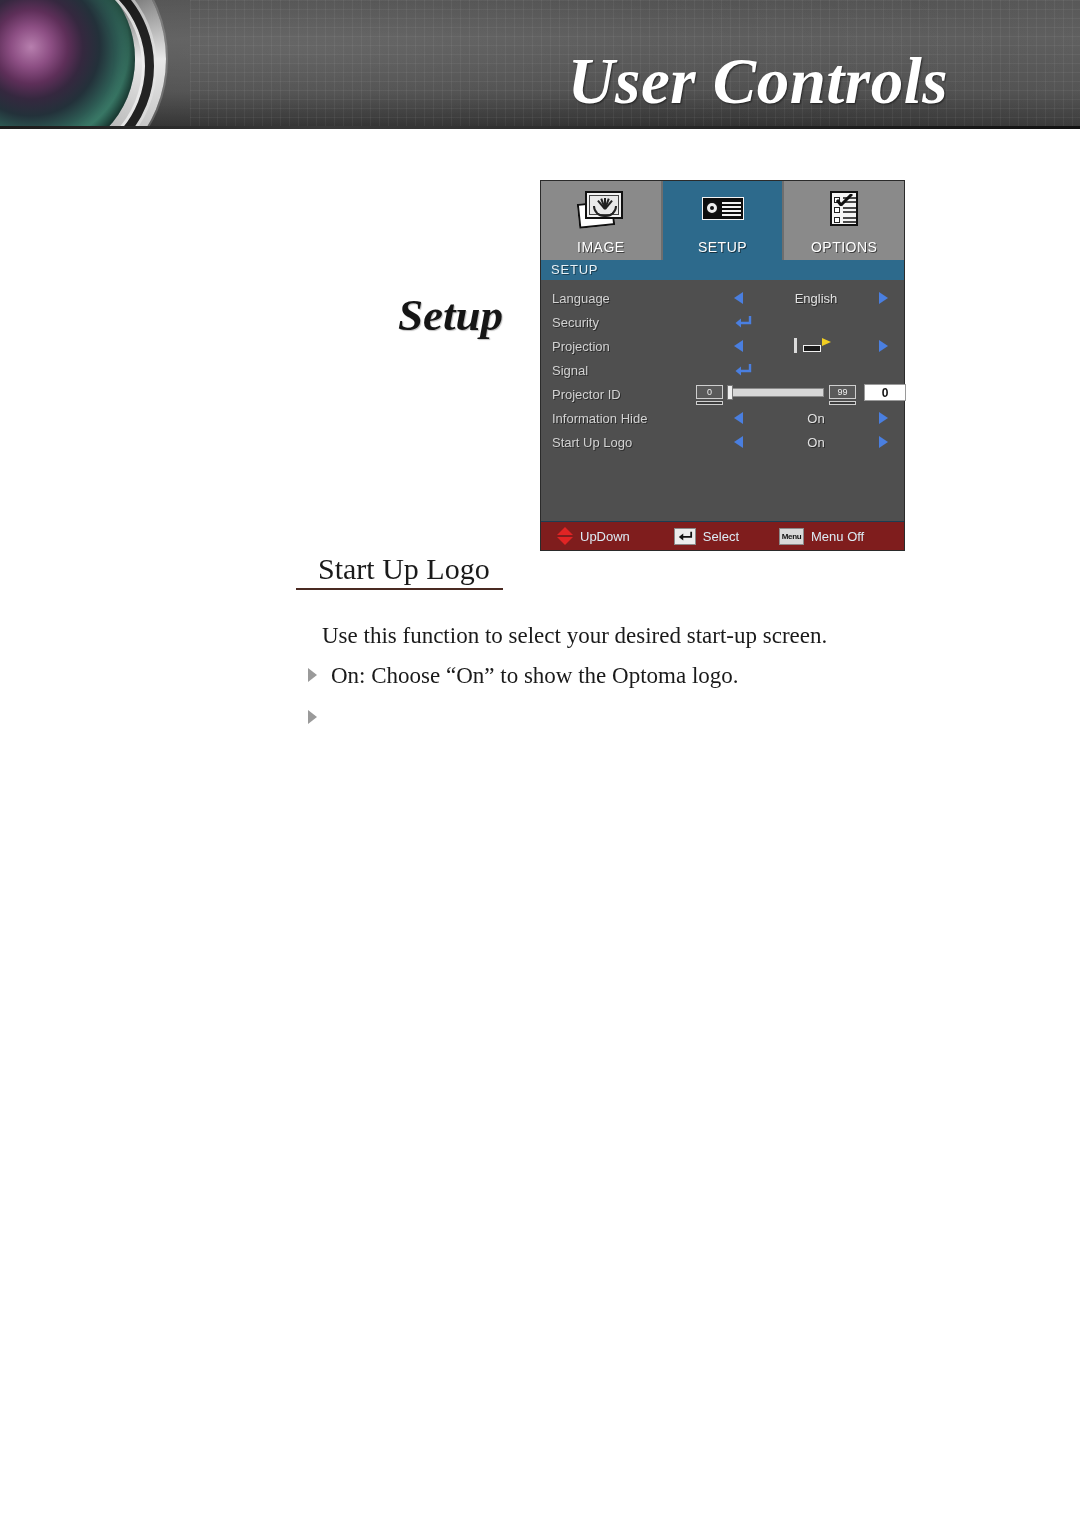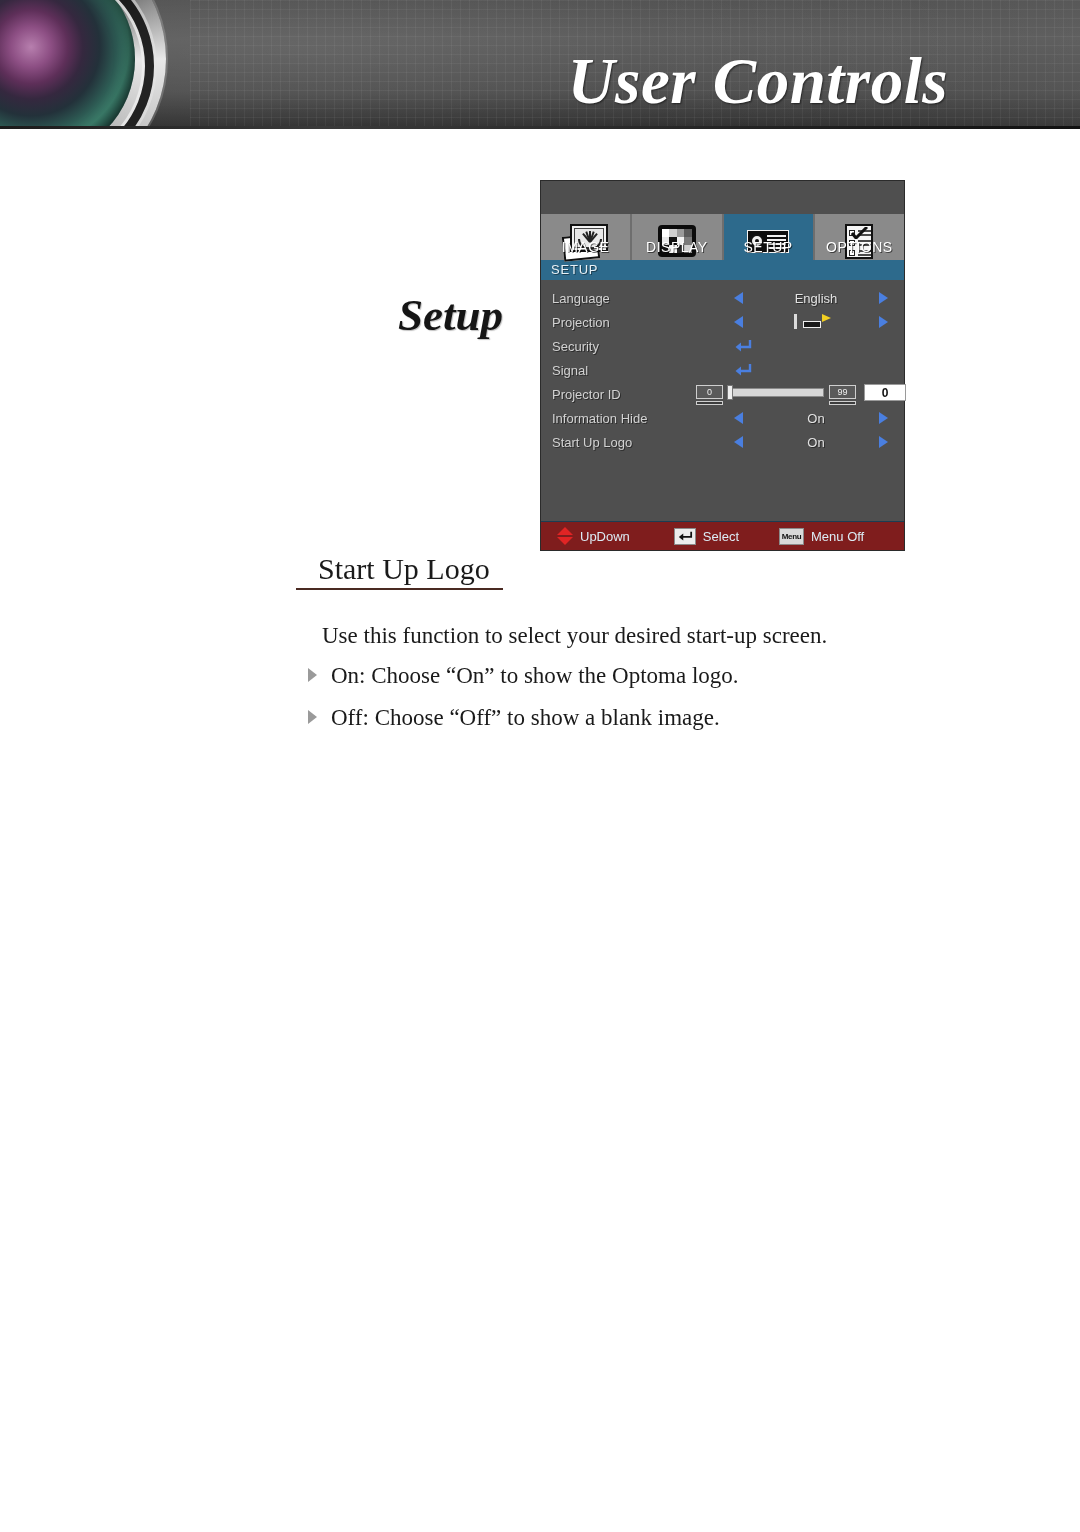--- a/index.html
+++ b/index.html
@@ -83,21 +83,21 @@
   }
 
   
   .osd{
     position:absolute;left:540px;top:180px;width:365px;height:371px;
     background:#4f4f4f;
     border:1px solid #2b2b2b;
     box-sizing:border-box;
     font-family:"Liberation Sans", sans-serif;
   }
-  .osd-tabs{display:flex;height:79px;align-items:flex-end;}
+  .osd-tabs{display:flex;height:79px;}
   .osd-tab{
     flex:1;position:relative;background:#8a8a8a;
     border-right:2px solid #6e6e6e;
     display:flex;flex-direction:column;align-items:center;justify-content:flex-start;
     padding-top:7px;box-sizing:border-box;
   }
   .osd-tab:last-child{border-right:none;}
   .osd-tab.active{background:#2d6a8c;}
   .osd-tab .tab-label{
     position:absolute;bottom:5px;left:0;right:0;text-align:center;
@@ -227,40 +227,20 @@
           <div class="ray" style="transform:rotate(-20deg);"></div>
           <div class="ray"></div>
           <div class="ray" style="transform:rotate(20deg);"></div>
           <div class="ray" style="transform:rotate(40deg);"></div>
           <div class="bowl"></div>
         </div>
       </div>
       <div class="tab-label">IMAGE</div>
     </div>
 
-    <div class="osd-tab">
-      <div class="tab-ico ico-display">
-        <div class="frame"></div>
-        <div class="screen">
-          <i style="background:#fff"></i>
-            <i style="background:#cfcfcf"></i>
-            <i style="background:#9a9a9a"></i>
-            <i style="background:#5a5a5a"></i>
-          <i style="background:#e8e8e8"></i>
-            <i style="background:#111"></i>
-            <i style="background:#f2f2f2"></i>
-            <i style="background:#7a7a7a"></i>
-          <i style="background:#111"></i>
-            <i style="background:#f7f7f7"></i>
-            <i style="background:#2a2a2a"></i>
-            <i style="background:#d0d0d0"></i>
-        </div>
-      </div>
-      <div class="tab-label">DISPLAY</div>
-    </div>
 
     <div class="osd-tab active">
       <div class="tab-ico ico-setup">
         <div class="body"></div>
         <div class="lensc"></div>
         <div class="vent" style="top:11px"></div>
         <div class="vent" style="top:15px"></div>
         <div class="vent" style="top:19px"></div>
         <div class="vent" style="top:23px"></div>
       </div>
@@ -293,36 +273,36 @@
   <div class="osd-rows">
 
     <div class="osd-row">
       <span class="rlabel">Language</span>
       <span class="arrow-l"></span>
       <span class="rvalue">English</span>
       <span class="arrow-r"></span>
     </div>
 
     <div class="osd-row">
+      <span class="rlabel">Security</span>
+      <svg class="enter-ico" viewBox="0 0 18 14">
+        <path d="M16 1 V8 H5" stroke="#4a7fe0" stroke-width="2.4" fill="none"></path>
+        <path d="M7 3.5 L1.5 8 L7 12.5 Z" fill="#4a7fe0"></path>
+      </svg>
+    </div>
+
+    <div class="osd-row">
       <span class="rlabel">Projection</span>
       <span class="arrow-l"></span>
       <span class="proj-ico">
         <span class="scr"></span>
           <span class="pj"></span>
           <span class="beam"></span>
       </span>
       <span class="arrow-r"></span>
-    </div>
-
-    <div class="osd-row">
-      <span class="rlabel">Security</span>
-      <svg class="enter-ico" viewBox="0 0 18 14">
-        <path d="M16 1 V8 H5" stroke="#4a7fe0" stroke-width="2.4" fill="none"></path>
-        <path d="M7 3.5 L1.5 8 L7 12.5 Z" fill="#4a7fe0"></path>
-      </svg>
     </div>
 
     <div class="osd-row">
       <span class="rlabel">Signal</span>
       <svg class="enter-ico" viewBox="0 0 18 14">
         <path d="M16 1 V8 H5" stroke="#4a7fe0" stroke-width="2.4" fill="none"></path>
         <path d="M7 3.5 L1.5 8 L7 12.5 Z" fill="#4a7fe0"></path>
       </svg>
     </div>
 
@@ -381,21 +361,20 @@
 
 <div class="para">Use this function to select your desired start-up screen.</div>
 
 <div class="bullets">
   <div class="bullet">
     <span class="tri"></span>
     <span class="btext">On: Choose “On” to show the Optoma logo.</span>
   </div>
   <div class="bullet">
     <span class="tri"></span>
-    <span class="btext">Off: Choose “Off” to show a blank image.</span>
   </div>
 </div>
 
 <div class="footer">
   
   
   
   
   
 </div>

